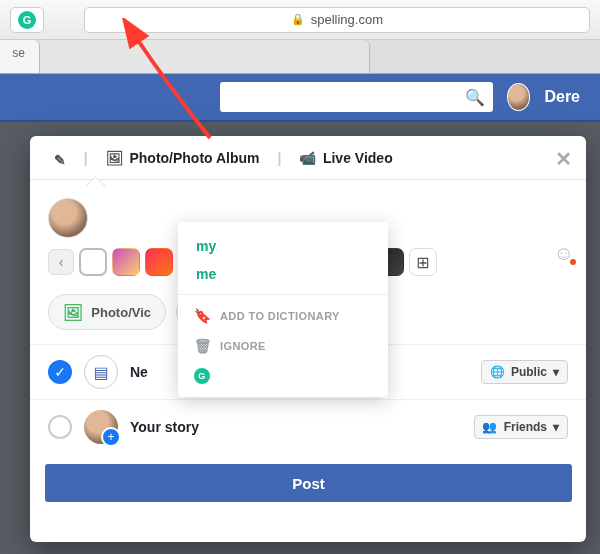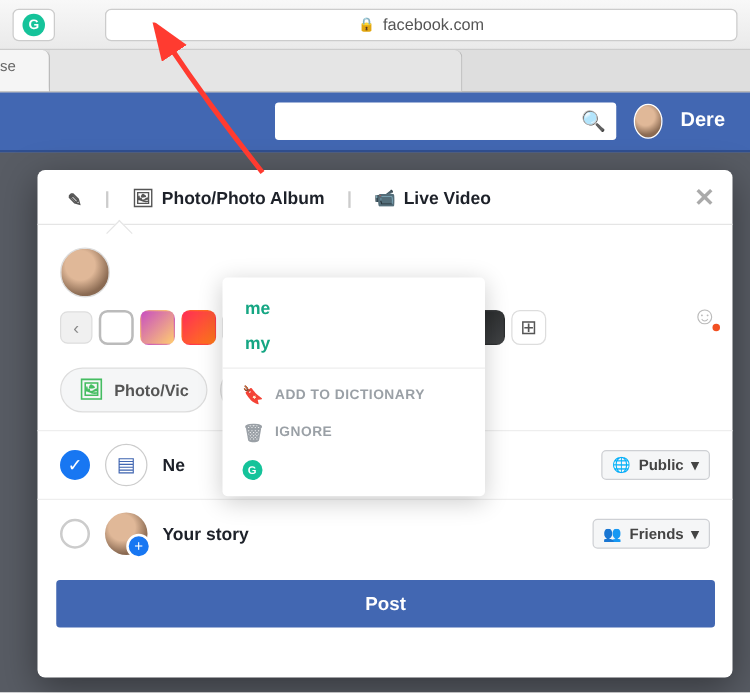--- a/index.html
+++ b/index.html
@@ -6,21 +6,21 @@
   body { width: 600px; height: 554px; background: #f0f0f0; overflow: hidden; position: relative; }
 
   
   .browser-top { height: 40px; background: linear-gradient(#f8f8f8,#eaeaea); border-bottom: 1px solid #ccc; display:flex; align-items:center; padding: 0 10px; gap:10px; }
   .grammarly-ext { width: 34px; height: 26px; background:#fff; border:1px solid #ccc; border-radius:5px; display:flex; align-items:center; justify-content:center; }
   .g-badge { width:18px; height:18px; border-radius:50%; background:#15c39a; color:#fff; font-weight:bold; font-size:11px; display:flex; align-items:center; justify-content:center; }
   .url-bar { flex:1; height:26px; background:#fff; border:1px solid #ccc; border-radius:5px; display:flex; align-items:center; justify-content:center; gap:6px; color:#555; font-size:13px; padding:0 10px; margin-left: 30px;}
   .lock { font-size:11px; color:#666; }
 
   .tab-row { height:34px; background:#dedede; display:flex; border-bottom:1px solid #aaa; }
-  .tab { background:#f5f5f5; border-right:1px solid #bbb; border-top-right-radius: 6px; padding:6px 14px 0 0; font-size:12px; color:#666; width:40px; text-align:left;}
+  .tab { background:#f5f5f5; border-right:1px solid #bbb; border-top-right-radius: 6px; padding:6px 14px 0 0; font-size:12px; color:#666; width:40px; text-align:right;}
   .tab.inactive { background:#e5e5e5; width:330px; border-top-right-radius:6px; }
 
   
   .fb-bar { height:48px; background:#4267b2; display:flex; align-items:center; padding:0 20px; justify-content:flex-end; gap:14px; border-bottom:2px solid #304f8f;}
   .fb-search { width:330px; height:30px; background:#fff; border-radius:3px; margin-right:auto; margin-left:200px; display:flex; align-items:center; padding:0 8px;}
   .mag { color:#888; }
   .fb-avatar { width:28px; height:28px; border-radius:50%; background: radial-gradient(circle at 40% 35%, #e0b898 35%, #8a6a52 70%); border:1px solid #fff;}
   .fb-name { color:#fff; font-size:16px; font-weight:bold; }
 
   .dim { position:absolute; top:122px; left:0; right:0; bottom:0; background:rgba(50,55,65,0.8); }
@@ -79,21 +79,21 @@
 </style>
 </head>
 <body>
 
 <div class="browser-top">
   <div class="grammarly-ext">
     <div class="g-badge">G</div>
   </div>
   <div class="url-bar">
     <span class="lock">🔒</span>
-    <span>facebook.com</span>
+    <span>spelling.com</span>
   </div>
 </div>
 <div class="tab-row">
   <div class="tab">se</div>
   <div class="tab inactive"></div>
 </div>
 
 <div class="fb-bar">
   <div class="fb-search">
     <span style="flex:1"></span>
@@ -176,22 +176,22 @@
       <span>👥</span>
       <span>Friends</span>
       <span>▾</span>
     </div>
   </div>
 
   <div class="post-btn">Post</div>
 </div>
 
 <div class="gram-pop">
+  <div class="sugg">my</div>
   <div class="sugg">me</div>
-  <div class="sugg">my</div>
   <div class="gp-div"></div>
   <div class="gp-item">
     <span class="gi">🔖</span>
     <span>ADD TO DICTIONARY</span>
   </div>
   <div class="gp-item">
     <span class="gi">🗑</span>
     <span>IGNORE</span>
   </div>
   <div class="gp-item">

